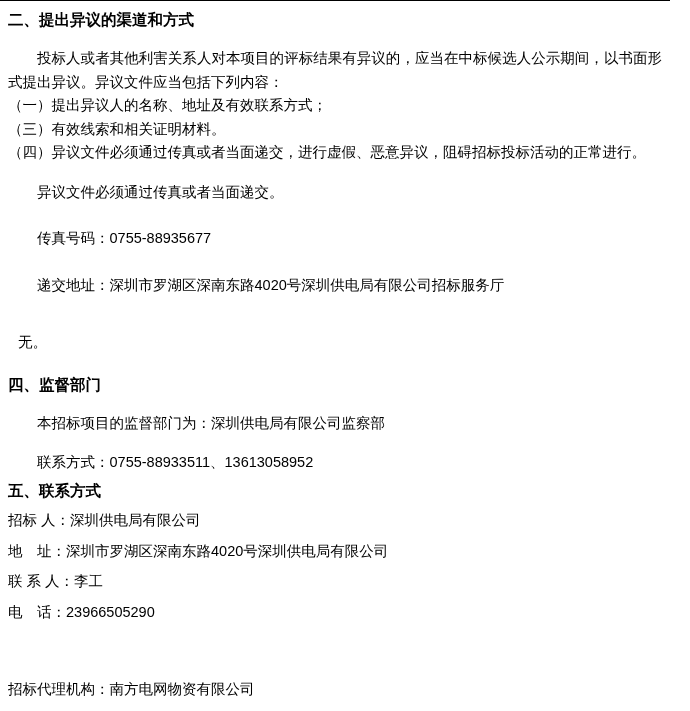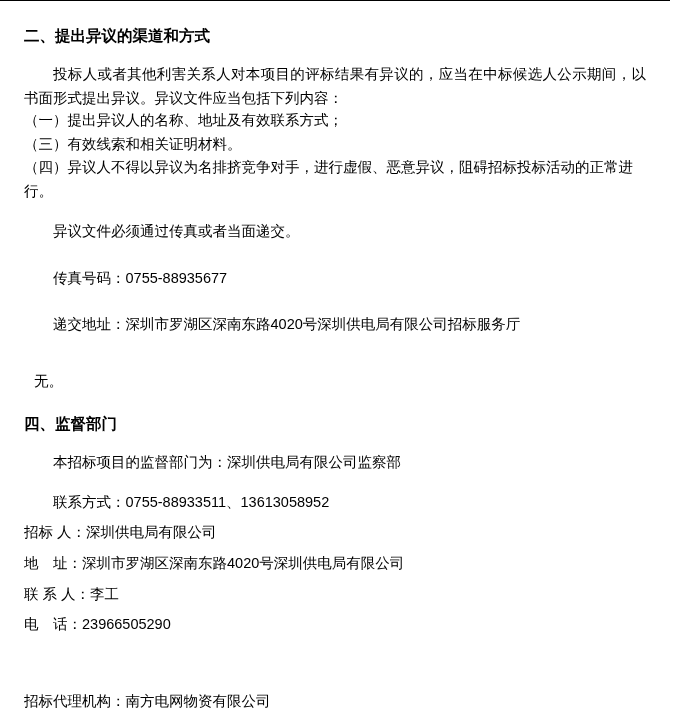--- a/index.html
+++ b/index.html
@@ -14,42 +14,41 @@
     color: #000000;
     font-size: 14.5px;
     line-height: 1.58;
     -webkit-font-smoothing: antialiased;
   }
   .page {
     position: relative;
     width: 670px;
     height: 711px;
     overflow: hidden;
-    padding: 16px;
+    padding: 0;
     box-sizing: border-box;
   }
   .section-head {
     font-weight: bold;
     font-size: 15.5px;
     margin: 0 0 1px 8px;
     line-height: 1.5;
   }
   .top-rule {
     position: absolute;
     left: 0;
     top: 0;
     width: 690px;
     height: 1px;
     background: #000;
   }
   .body-line {
     margin: 0 0 0 8px;
     line-height: 1.62;
     font-size: 14.5px;
-    font-family: Liberation Mono, monospace;
   }
   .block {
     margin: 16px 8px 0 8px;
     line-height: 1.62;
     font-size: 14.5px;
     text-align: justify;
   }
   .block-indent {
     text-indent: 2em;
   }
@@ -69,36 +68,37 @@
 
   <div class="top-rule"></div>
 
   <div style="height:8px"></div>
 
   <div class="section-head">二、提出异议的渠道和方式</div>
 
   <div class="block block-indent">投标人或者其他利害关系人对本项目的评标结果有异议的，应当在中标候选人公示期间，以书面形式提出异议。异议文件应当包括下列内容：</div>
   <div class="body-line">（一）提出异议人的名称、地址及有效联系方式；</div>
   <div class="body-line">（三）有效线索和相关证明材料。</div>
-  <div class="body-line">（四）异议人不得以异议为名排挤竞争对手，进行虚假、恶意异议，阻碍招标投标活动的正常进行。</div>
+  <div class="body-line">（四）异议文件必须通过传真或者当面递交，进行虚假、恶意异议，阻碍招标投标活动的正常进行。</div>
   <div class="block block-indent">异议文件必须通过传真或者当面递交。</div>
 
   <div class="gap-sm"></div>
   <div class="block block-indent">传真号码：0755-88935677</div>
   <div class="gap-sm"></div>
   <div class="block block-indent">递交地址：深圳市罗湖区深南东路4020号深圳供电局有限公司招标服务厅</div>
 
   <div class="gap-xl"></div>
 
   <div class="body-line" style="margin-left:18px">无。</div>
 
   <div class="section-head" style="margin-top:18px">四、监督部门</div>
   <div class="block block-indent">本招标项目的监督部门为：深圳供电局有限公司监察部</div>
   <div class="block block-indent">联系方式：0755-88933511、13613058952</div>
 
+  <div class="section-head" style="margin-top:4px">五、联系方式</div>
 
   <div class="contact-line">
     <span>招标 人：</span><span>深圳供电局有限公司</span>
   </div>
   <div class="contact-line">
     <span>地　址：</span><span>深圳市罗湖区深南东路4020号深圳供电局有限公司</span>
   </div>
   <div class="contact-line">
     <span>联 系 人：</span><span>李工</span>
   </div>

